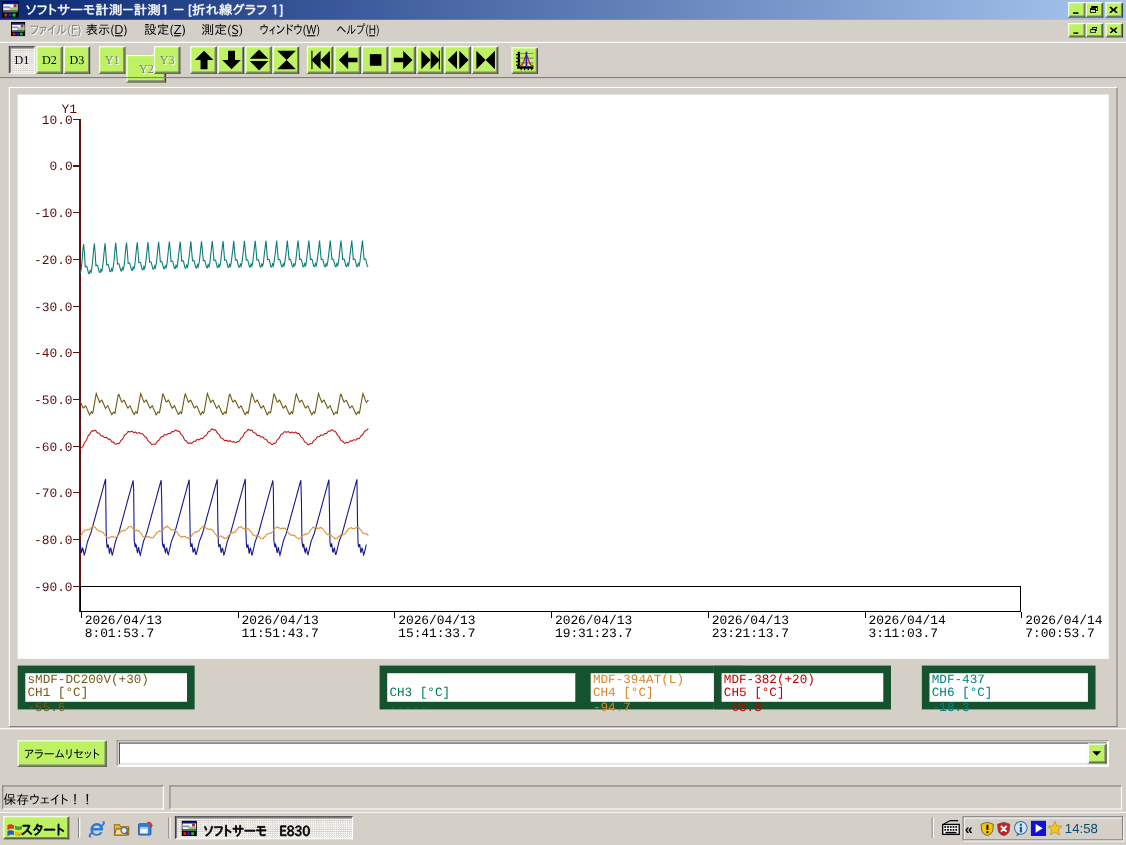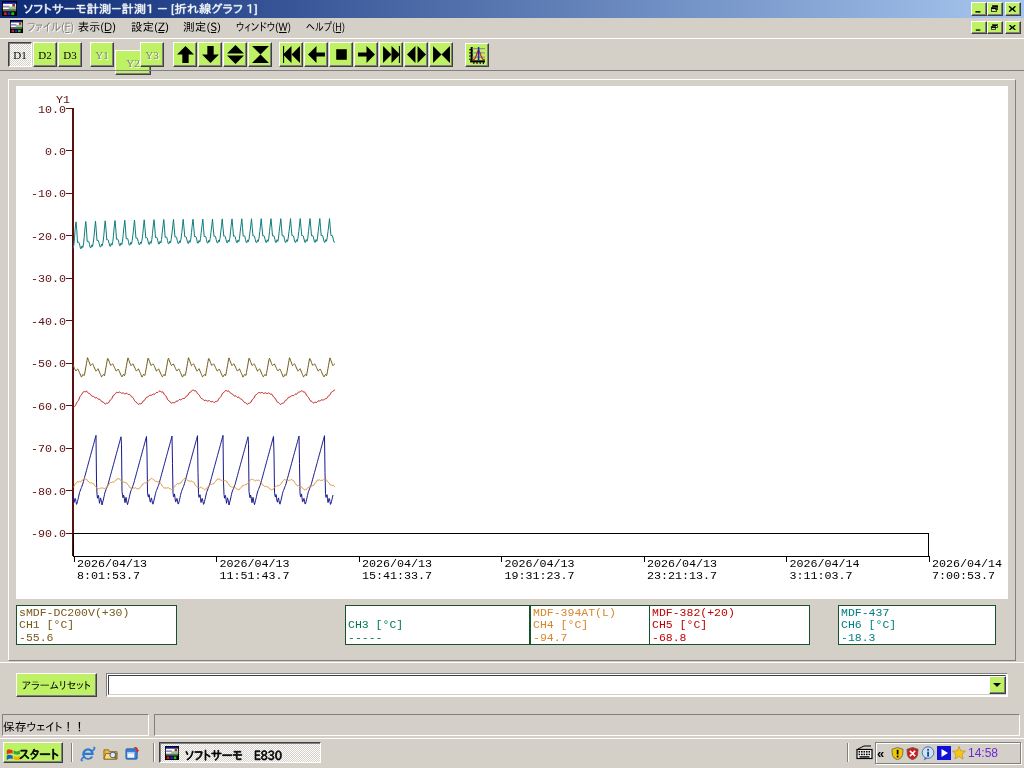--- a/index.html
+++ b/index.html
@@ -2,21 +2,21 @@
 <html><head><meta charset="utf-8"><style>
 *{margin:0;padding:0;box-sizing:border-box}
 html,body{width:1024px;height:768px;overflow:hidden;background:#d4d0c8;font-family:"Liberation Sans",sans-serif;-webkit-font-smoothing:antialiased}
 .abs{position:absolute}
 #screen{position:relative;width:1024px;height:768px}
 .titlebar{position:absolute;left:0;top:0;width:1024px;height:18px;background:linear-gradient(to right,#0c2a75,#a7c6ee)}
 .tbtn{position:absolute;background:#bef264;border-top:1px solid #fff;border-left:1px solid #fff;border-right:1px solid #404040;border-bottom:1px solid #404040;box-shadow:inset -1px -1px 0 #808080;display:flex;align-items:center;justify-content:center}
 .tbtn.pressed{border-top:1px solid #404040;border-left:1px solid #404040;border-right:1px solid #fff;border-bottom:1px solid #fff;box-shadow:inset 1px 1px 0 #808080;background:repeating-conic-gradient(#fff 0% 25%,#d4d0c8 25% 50%) 0 0/2px 2px}
 .bl{font-size:11px;color:#000;font-family:Liberation Serif, serif;-webkit-font-smoothing:antialiased}
 .gr{color:#808080;text-shadow:1px 1px 0 #fff}
-.lcell{position:absolute;background:#fff;border:1px solid #14532d;font-family:"Liberation Mono",monospace;font-size:11.5px;line-height:12.4px;padding-left:2px;padding-top:1px;white-space:pre}
+.lcell{position:absolute;background:#fff;border:7px solid #14532d;font-family:"Liberation Mono",monospace;font-size:11.5px;line-height:12.4px;padding-left:2px;padding-top:1px;white-space:pre}
 .sunken2{border-top:1px solid #808080;border-left:1px solid #808080;border-bottom:1px solid #fff;border-right:1px solid #fff}
 </style></head><body>
 <div id="screen">
     <div class="titlebar"></div>
     <svg style="position:absolute;left:2px;top:1px" width="15" height="15" viewBox="0 0 16 16">
       <rect width="16" height="16" fill="#000"></rect>
       <rect x="1" y="1" width="14" height="2" fill="#0818a0"></rect>
       <rect x="1" y="3" width="14" height="6" fill="#fff"></rect>
       <rect x="1" y="5" width="7" height="2" fill="#9888c8"></rect>
       <rect x="7" y="6" width="8" height="3" fill="#90c888"></rect>
@@ -400,13 +400,13 @@
       <rect x="6.6" y="3" width="2" height="2" fill="#1a4e8a"></rect>
       <rect x="6.6" y="6" width="2" height="5.4" fill="#1a4e8a"></rect>
     </svg>
     <svg style="position:absolute;left:937px;top:746px" width="14" height="14" viewBox="0 0 14 14">
       <rect width="14" height="14" fill="#1010d8"></rect>
       <polygon points="4.5,3 11,7 4.5,11" fill="#fff"></polygon>
     </svg>
     <svg style="position:absolute;left:952px;top:746px" width="14" height="14" viewBox="0 0 14 14">
       <path d="M7 0.5 L8.8 4.8 L13.5 5.2 L10 8.2 L11.1 13 L7 10.4 L2.9 13 L4 8.2 L0.5 5.2 L5.2 4.8 Z" fill="#f5c518" stroke="#b8922a" stroke-width="0.7"></path>
     </svg>
-    <div class="abs" style="left:968px;top:746px;font-size:12px;color:#6d28d9;font-family:'Liberation Sans',sans-serif">14:58</div>
+    <div class="abs" style="left:968px;top:746px;font-size:12px;color:#0c4a6e;font-family:'Liberation Sans',sans-serif">14:58</div>
   </div>
 </body></html>

